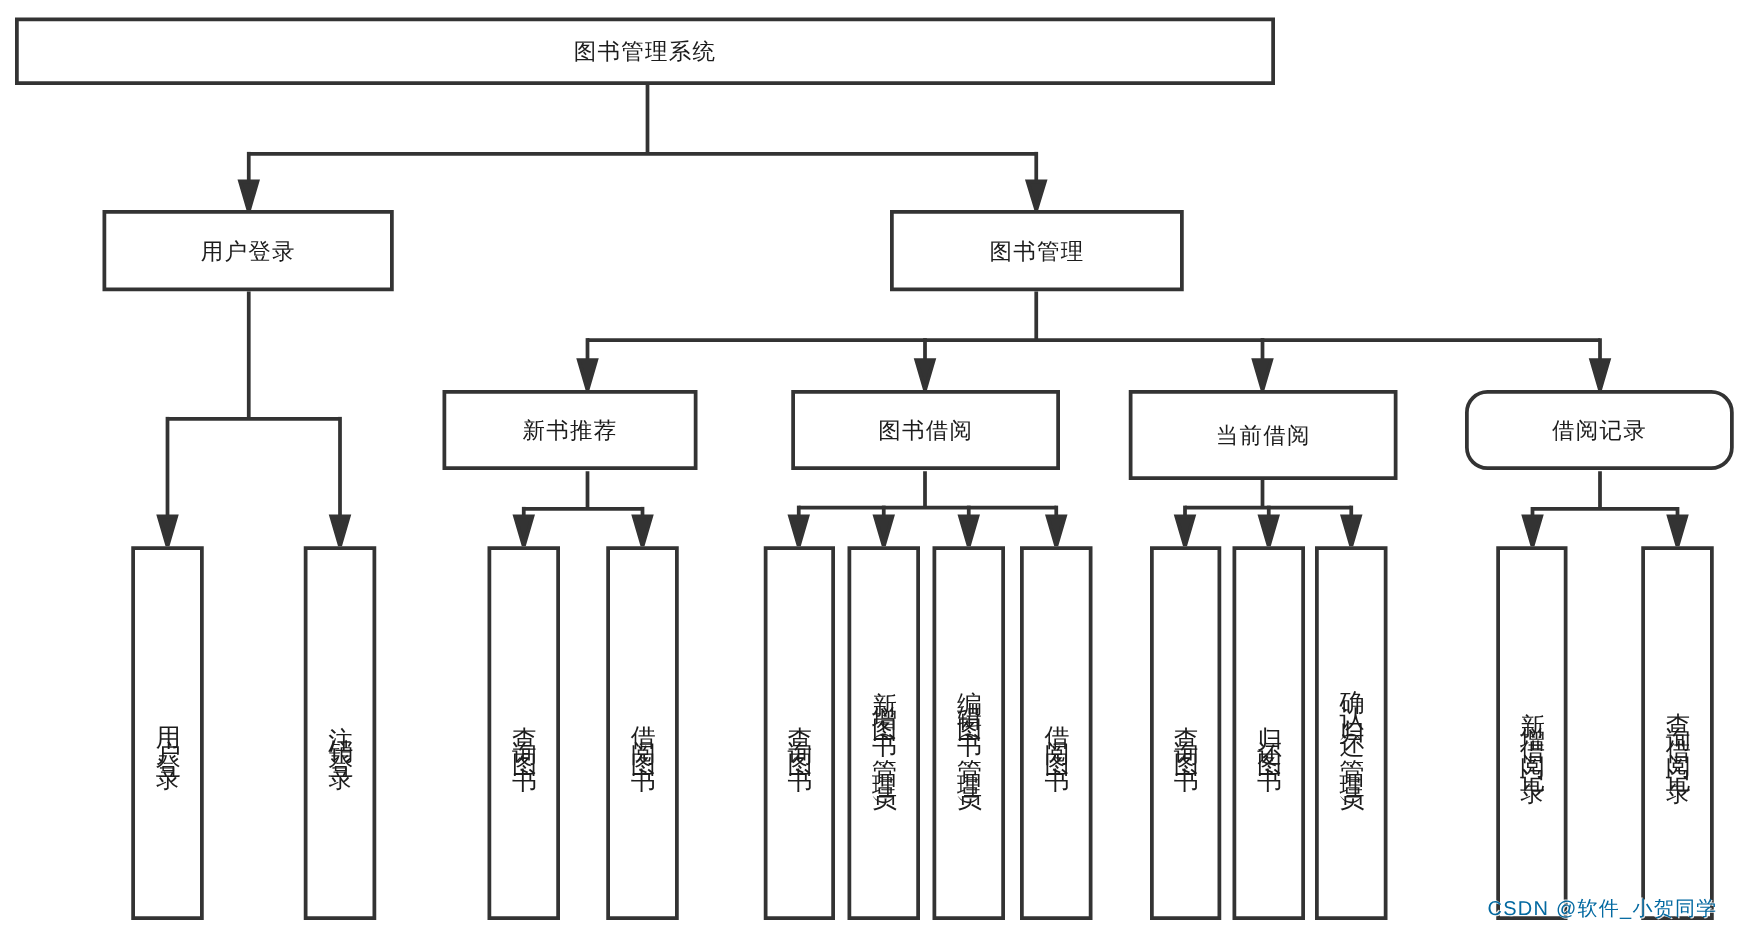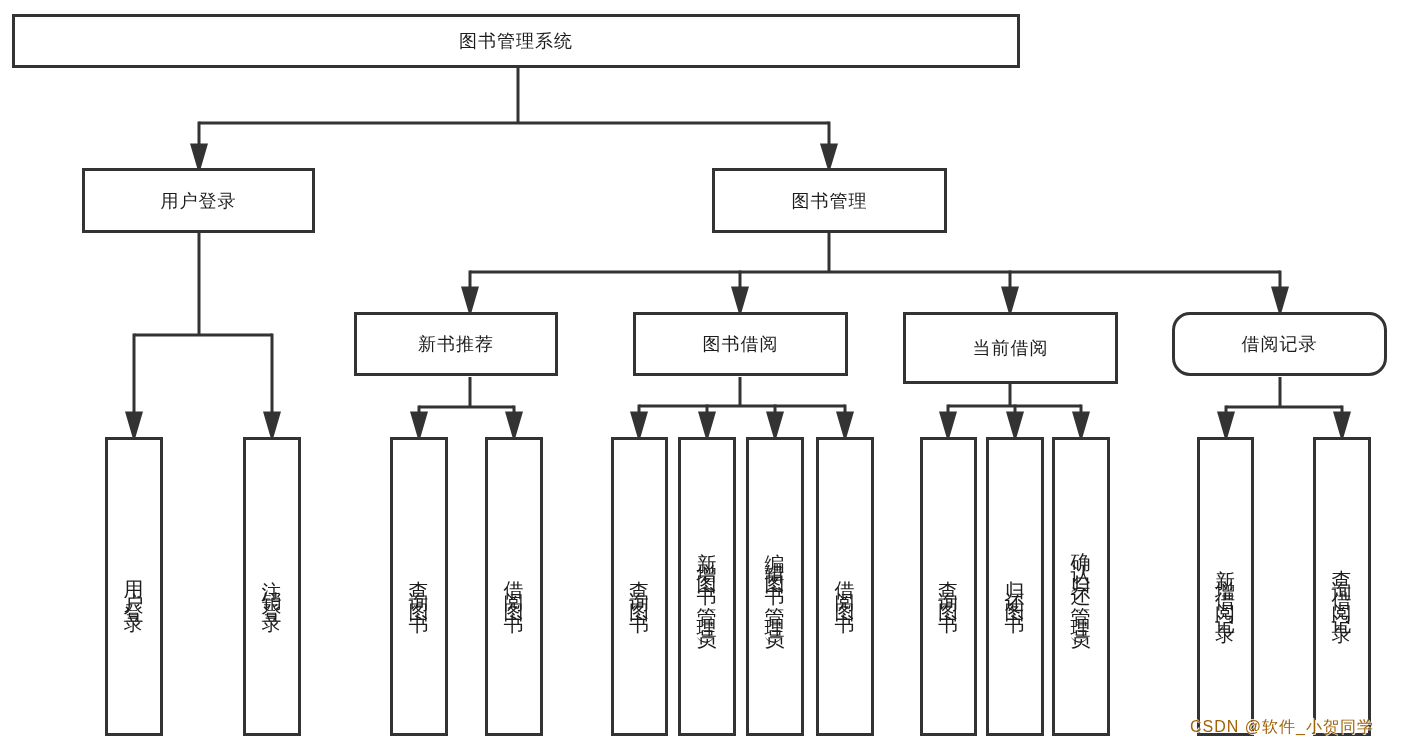--- a/index.html
+++ b/index.html
@@ -29,21 +29,21 @@
     font-size: 20px;
     letter-spacing: 11px;
     line-height: 1;
     color: #1c1c1c;
   }
   .watermark {
     position: absolute;
     left: 1190px;
     top: 717px;
     font-size: 16px;
-    color: #a16207;
+    color: #0369a1;
     letter-spacing: 1px;
     white-space: nowrap;
     text-shadow: 1px 1px 0 rgba(255,255,255,0.85), -1px -1px 0 rgba(255,255,255,0.85);
   }
 </style>
 </head>
 <body>
 
 <div id="canvas">
 

